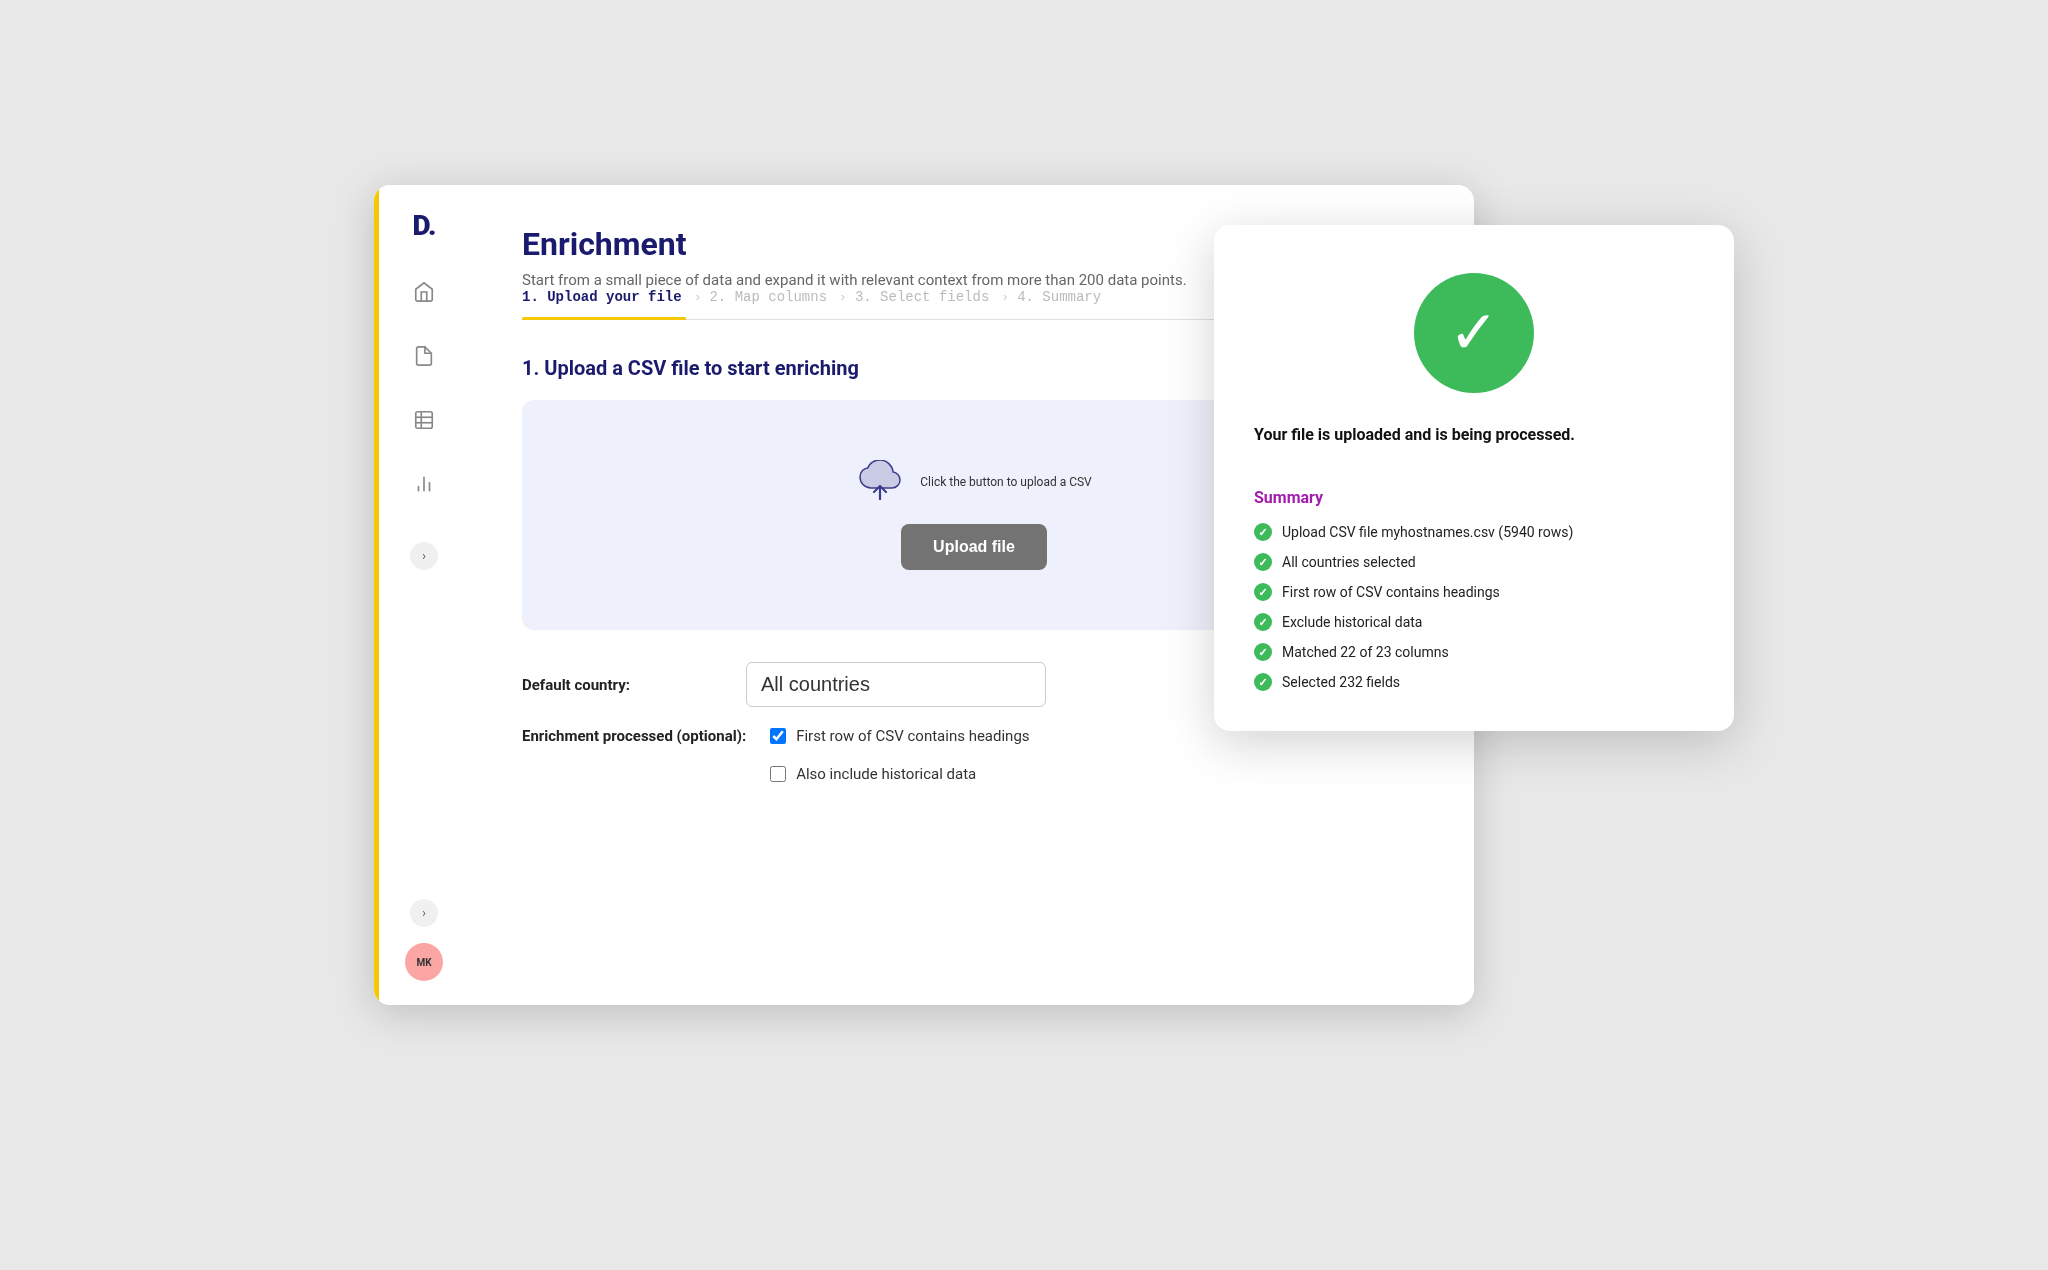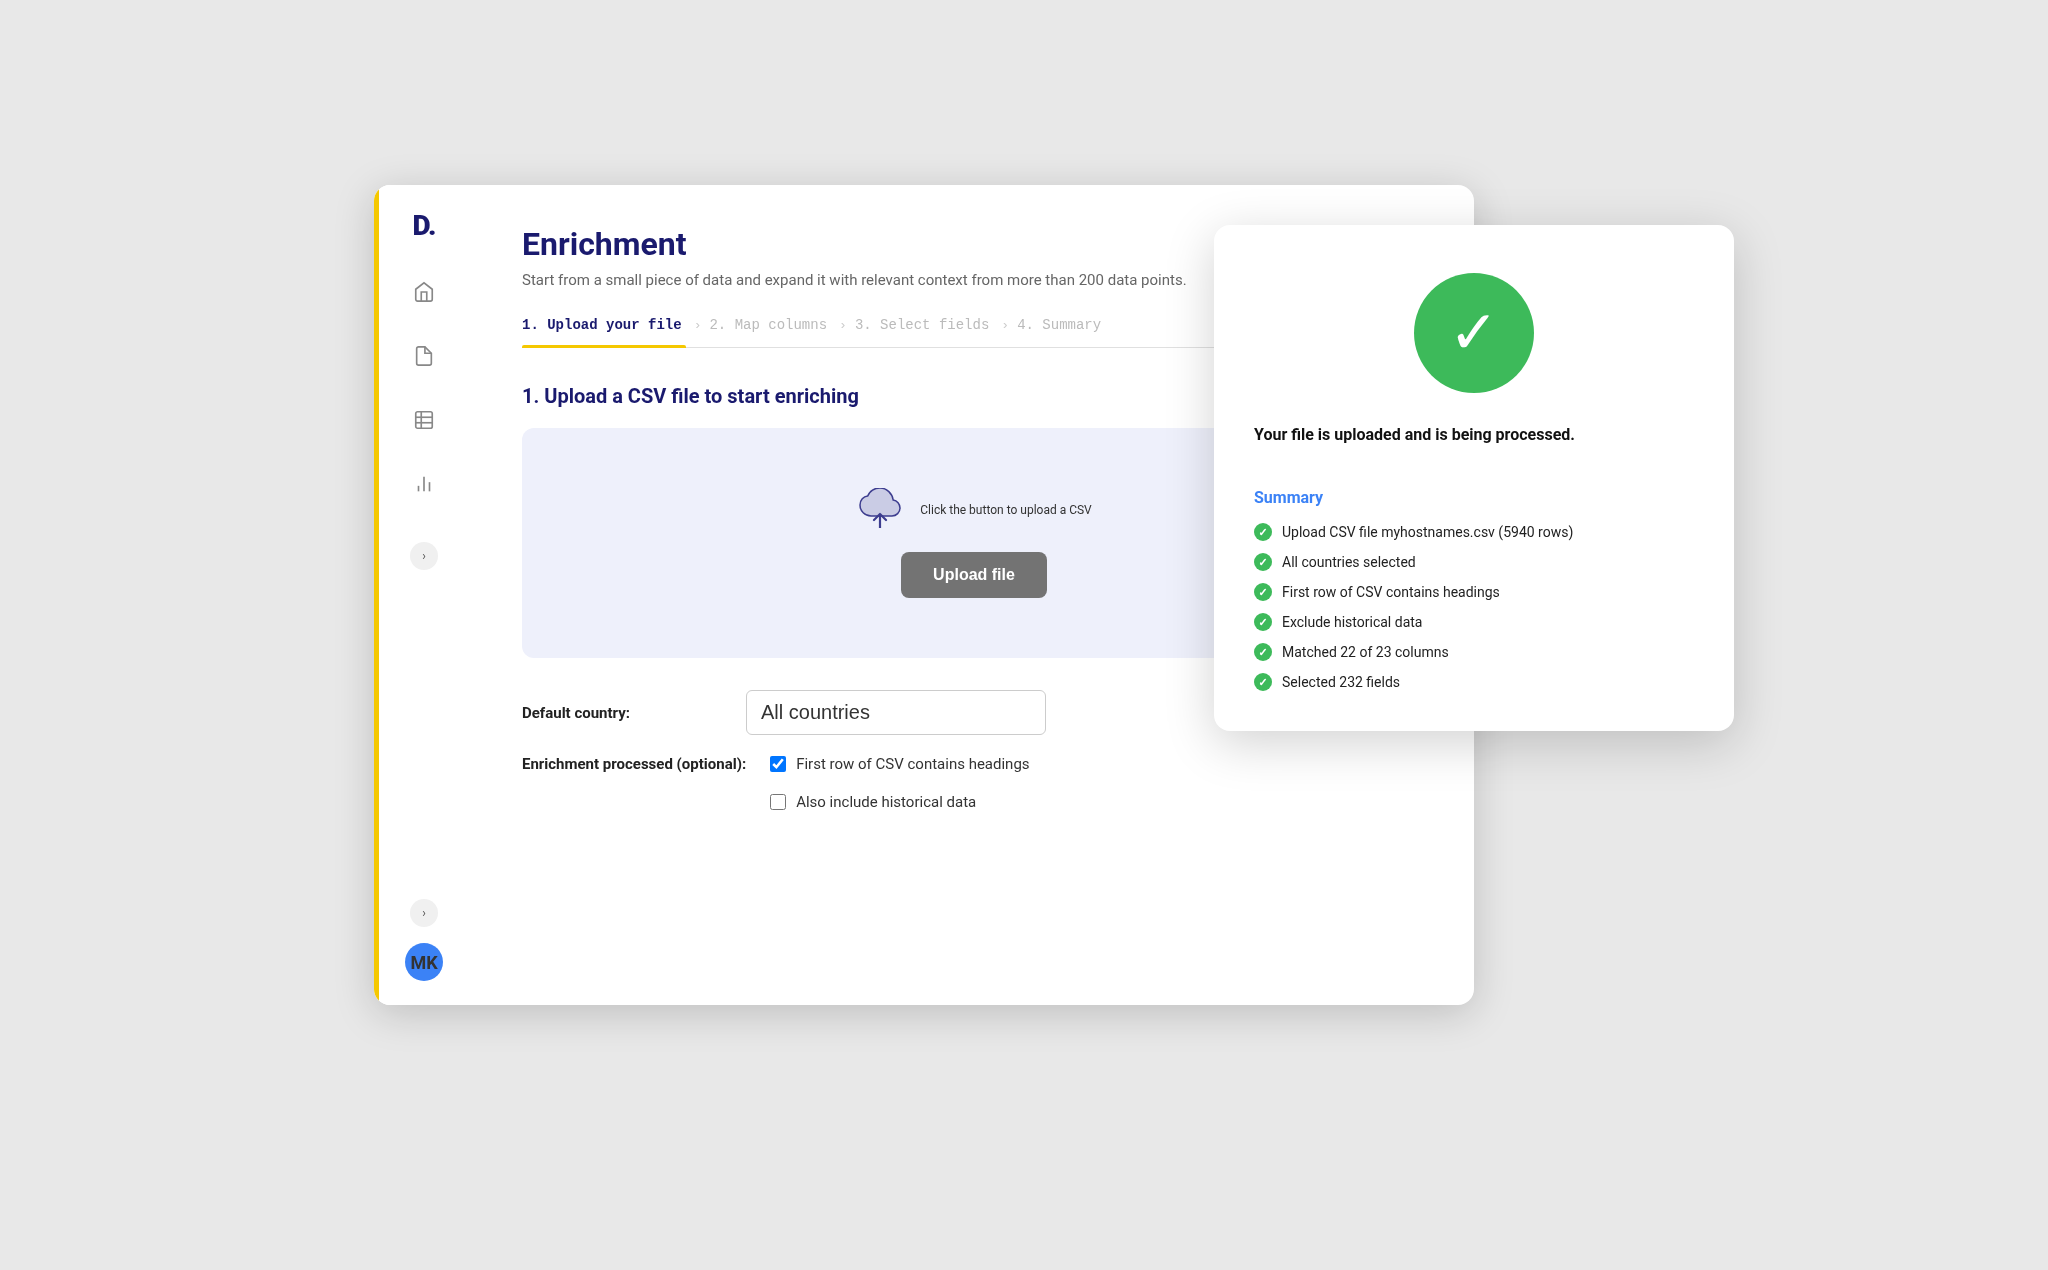--- a/index.html
+++ b/index.html
@@ -115,27 +115,27 @@
       align-items: center;
       justify-content: center;
       cursor: pointer;
       color: #555;
       font-size: 12px;
     }
 
     .avatar {
       width: 38px;
       height: 38px;
-      background: #3b82f6;
+      background: #fca5a5;
       border-radius: 50%;
       display: flex;
       align-items: center;
       justify-content: center;
       font-weight: 700;
-      font-size: 18px;
+      font-size: 10px;
       color: #333;
       cursor: pointer;
     }
 
     
     .main-content {
       flex: 1;
       padding: 40px 48px;
       overflow-y: auto;
     }
@@ -143,21 +143,20 @@
     .page-title {
       font-size: 32px;
       font-weight: 700;
       color: #1a1a6e;
       margin-bottom: 8px;
     }
 
     .page-subtitle {
       font-size: 15px;
       color: #666;
-      margin-bottom: 28px;
     }
 
     
     .steps-bar {
       display: flex;
       align-items: center;
       border-bottom: 1px solid #e0e0e0;
       padding-bottom: 0;
       margin-bottom: 36px;
       gap: 0;
@@ -333,21 +332,21 @@
     .success-desc {
       font-size: 14px;
       color: #555;
       margin-bottom: 24px;
       line-height: 1.6;
     }
 
     .summary-title {
       font-size: 16px;
       font-weight: 700;
-      color: #3b82f6;
+      color: #a21caf;
       margin-bottom: 16px;
       margin-top: 44px;
     }
 
     .summary-items {
       display: flex;
       flex-direction: column;
       gap: 12px;
     }
 

